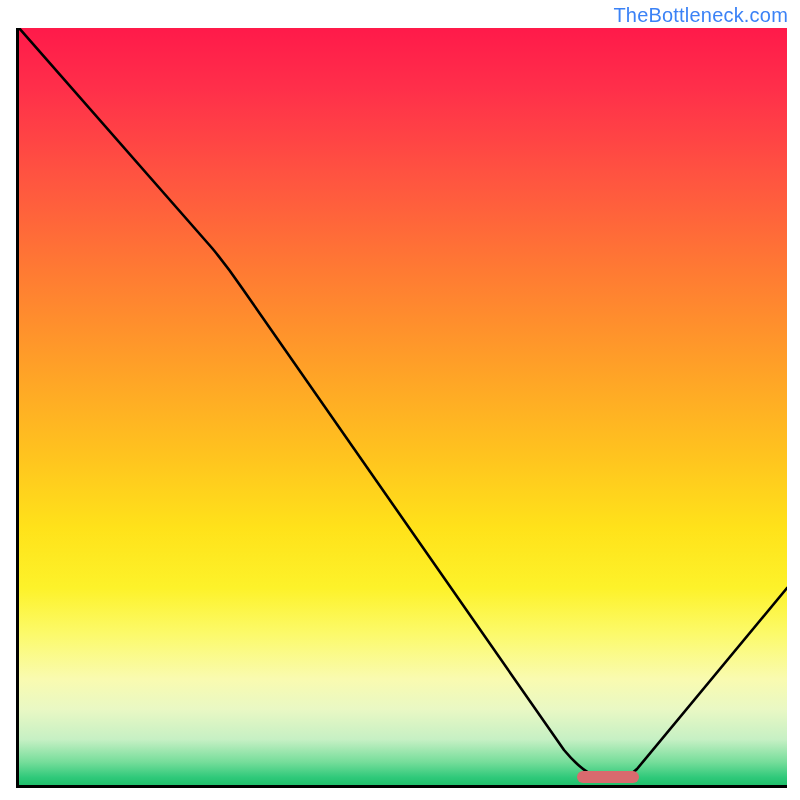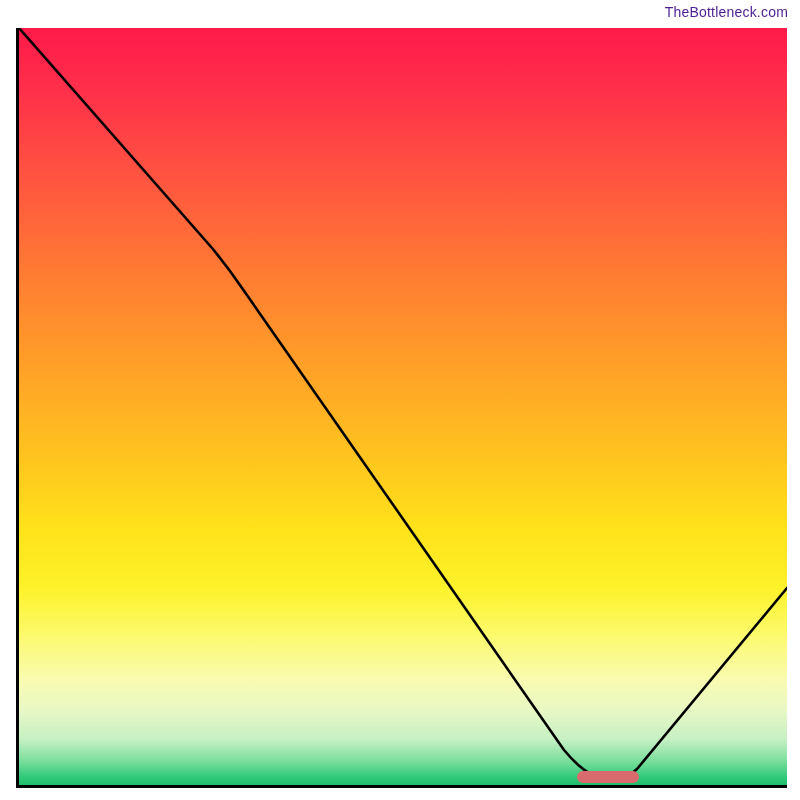--- a/index.html
+++ b/index.html
@@ -45,22 +45,22 @@
       #c6f0c4 94%,
       #75dd9a 97%,
       #2fc97a 99%,
       #20bf6b 100%
     );
   }
   .watermark {
     position: absolute;
     top: 4px;
     right: 12px;
-    color: #4c1d95;
-    font-size: 14px;
+    color: #3b82f6;
+    font-size: 20px;
     letter-spacing: 0.2px;
     font-weight: 500;
   }
   svg.curve {
     position: absolute;
     inset: 0;
     width: 100%;
     height: 100%;
   }
   .marker {

